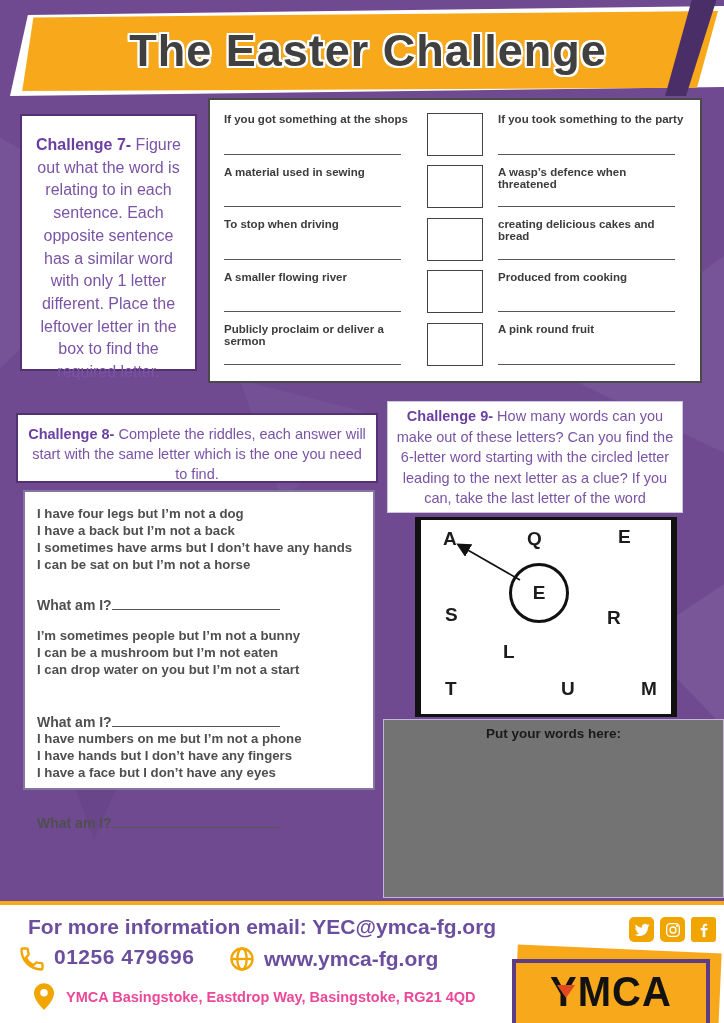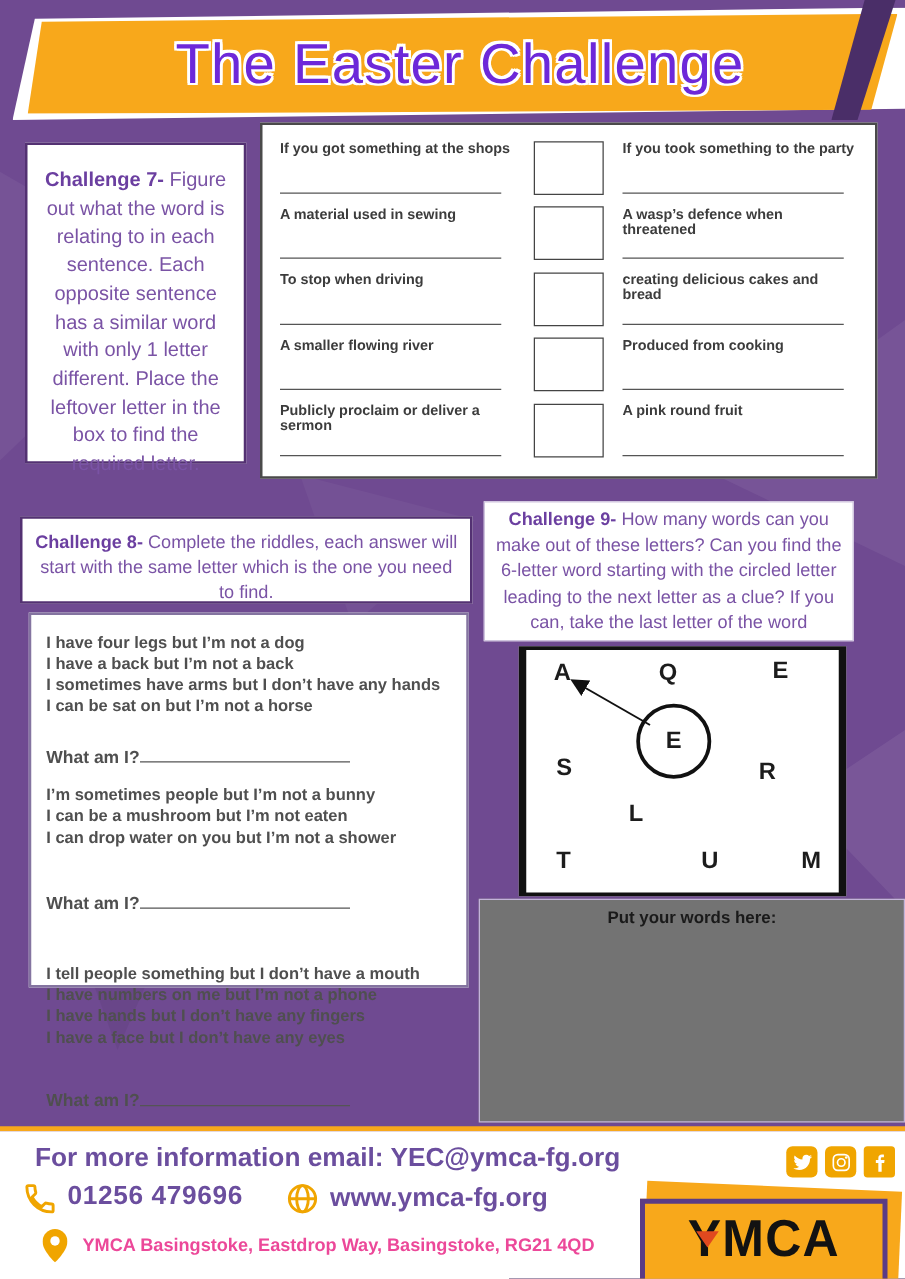--- a/index.html
+++ b/index.html
@@ -19,21 +19,21 @@
 
   
   .header-white { position:absolute; left:10px; top:6px; width:714px; height:90px;
     background:#fff; clip-path:polygon(2.5% 10%, 100% 0%, 100% 90%, 0% 100%); }
   .header-gold { position:absolute; left:18px; top:11px; width:700px; height:80px;
     background:#F8A81B; clip-path:polygon(2.2% 8%, 100% 0%, 97% 96%, 0.6% 100%);
     display:flex; align-items:center; justify-content:center; }
   .header-wedge { position:absolute; right:0; top:0; width:95px; height:96px;
     background:#4A2E68; clip-path:polygon(66% 0, 92% 0, 60% 100%, 38% 100%); z-index:3; }
   .title {
-    font-size:45px; font-weight:normal; color:#6d28d9; letter-spacing:1px;
+    font-size:45px; font-weight:bold; color:#404040; letter-spacing:1px;
     text-shadow:-2px -2px 0 #fff,2px -2px 0 #fff,-2px 2px 0 #fff,2px 2px 0 #fff,0 -2px 0 #fff,0 2px 0 #fff,-2px 0 0 #fff,2px 0 0 #fff;
   }
 
   
   .card { position:absolute; background:#fff; color:#7A53A5; text-align:center; }
   .card b { color:#6B3FA0; font-weight:bold; }
   .c7 { left:20px; top:114px; width:177px; height:257px; border:2px solid #533172;
         padding:18px 7px; font-size:16px; line-height:1.42; }
   .c8 { left:16px; top:413px; width:362px; height:70px; border:2px solid #533172;
         padding:9px 10px; font-size:14.5px; line-height:1.38; }
@@ -184,24 +184,23 @@
 
   <div class="riddles">
     <div class="rline">I have four legs but I’m not a dog</div>
     <div class="rline">I have a back but I’m not a back</div>
     <div class="rline">I sometimes have arms but I don’t have any hands</div>
     <div class="rline">I can be sat on but I’m not a horse</div>
     <div class="rprompt mt-p1"><span>What am I?</span><span class="ansline"></span></div>
 
     <div class="rline mt-g2">I’m sometimes people but I’m not a bunny</div>
     <div class="rline">I can be a mushroom but I’m not eaten</div>
-    <div class="rline">I can drop water on you but I’m not a shower</div>
+    <div class="rline">I can drop water on you but I’m not a start</div>
     <div class="rprompt mt-p2"><span>What am I?</span><span class="ansline"></span></div>
 
-    <div class="rline mt-g3">I tell people something but I don’t have a mouth</div>
     <div class="rline">I have numbers on me but I’m not a phone</div>
     <div class="rline">I have hands but I don’t have any fingers</div>
     <div class="rline">I have a face but I don’t have any eyes</div>
     <div class="rprompt mt-p3"><span>What am I?</span><span class="ansline"></span></div>
   </div>
 
   <div class="lgrid">
     <svg class="arrow-svg" viewBox="0 0 250 194">
       <defs>
         <marker id="ah" markerWidth="9" markerHeight="9" refX="7" refY="4.5" orient="auto">

